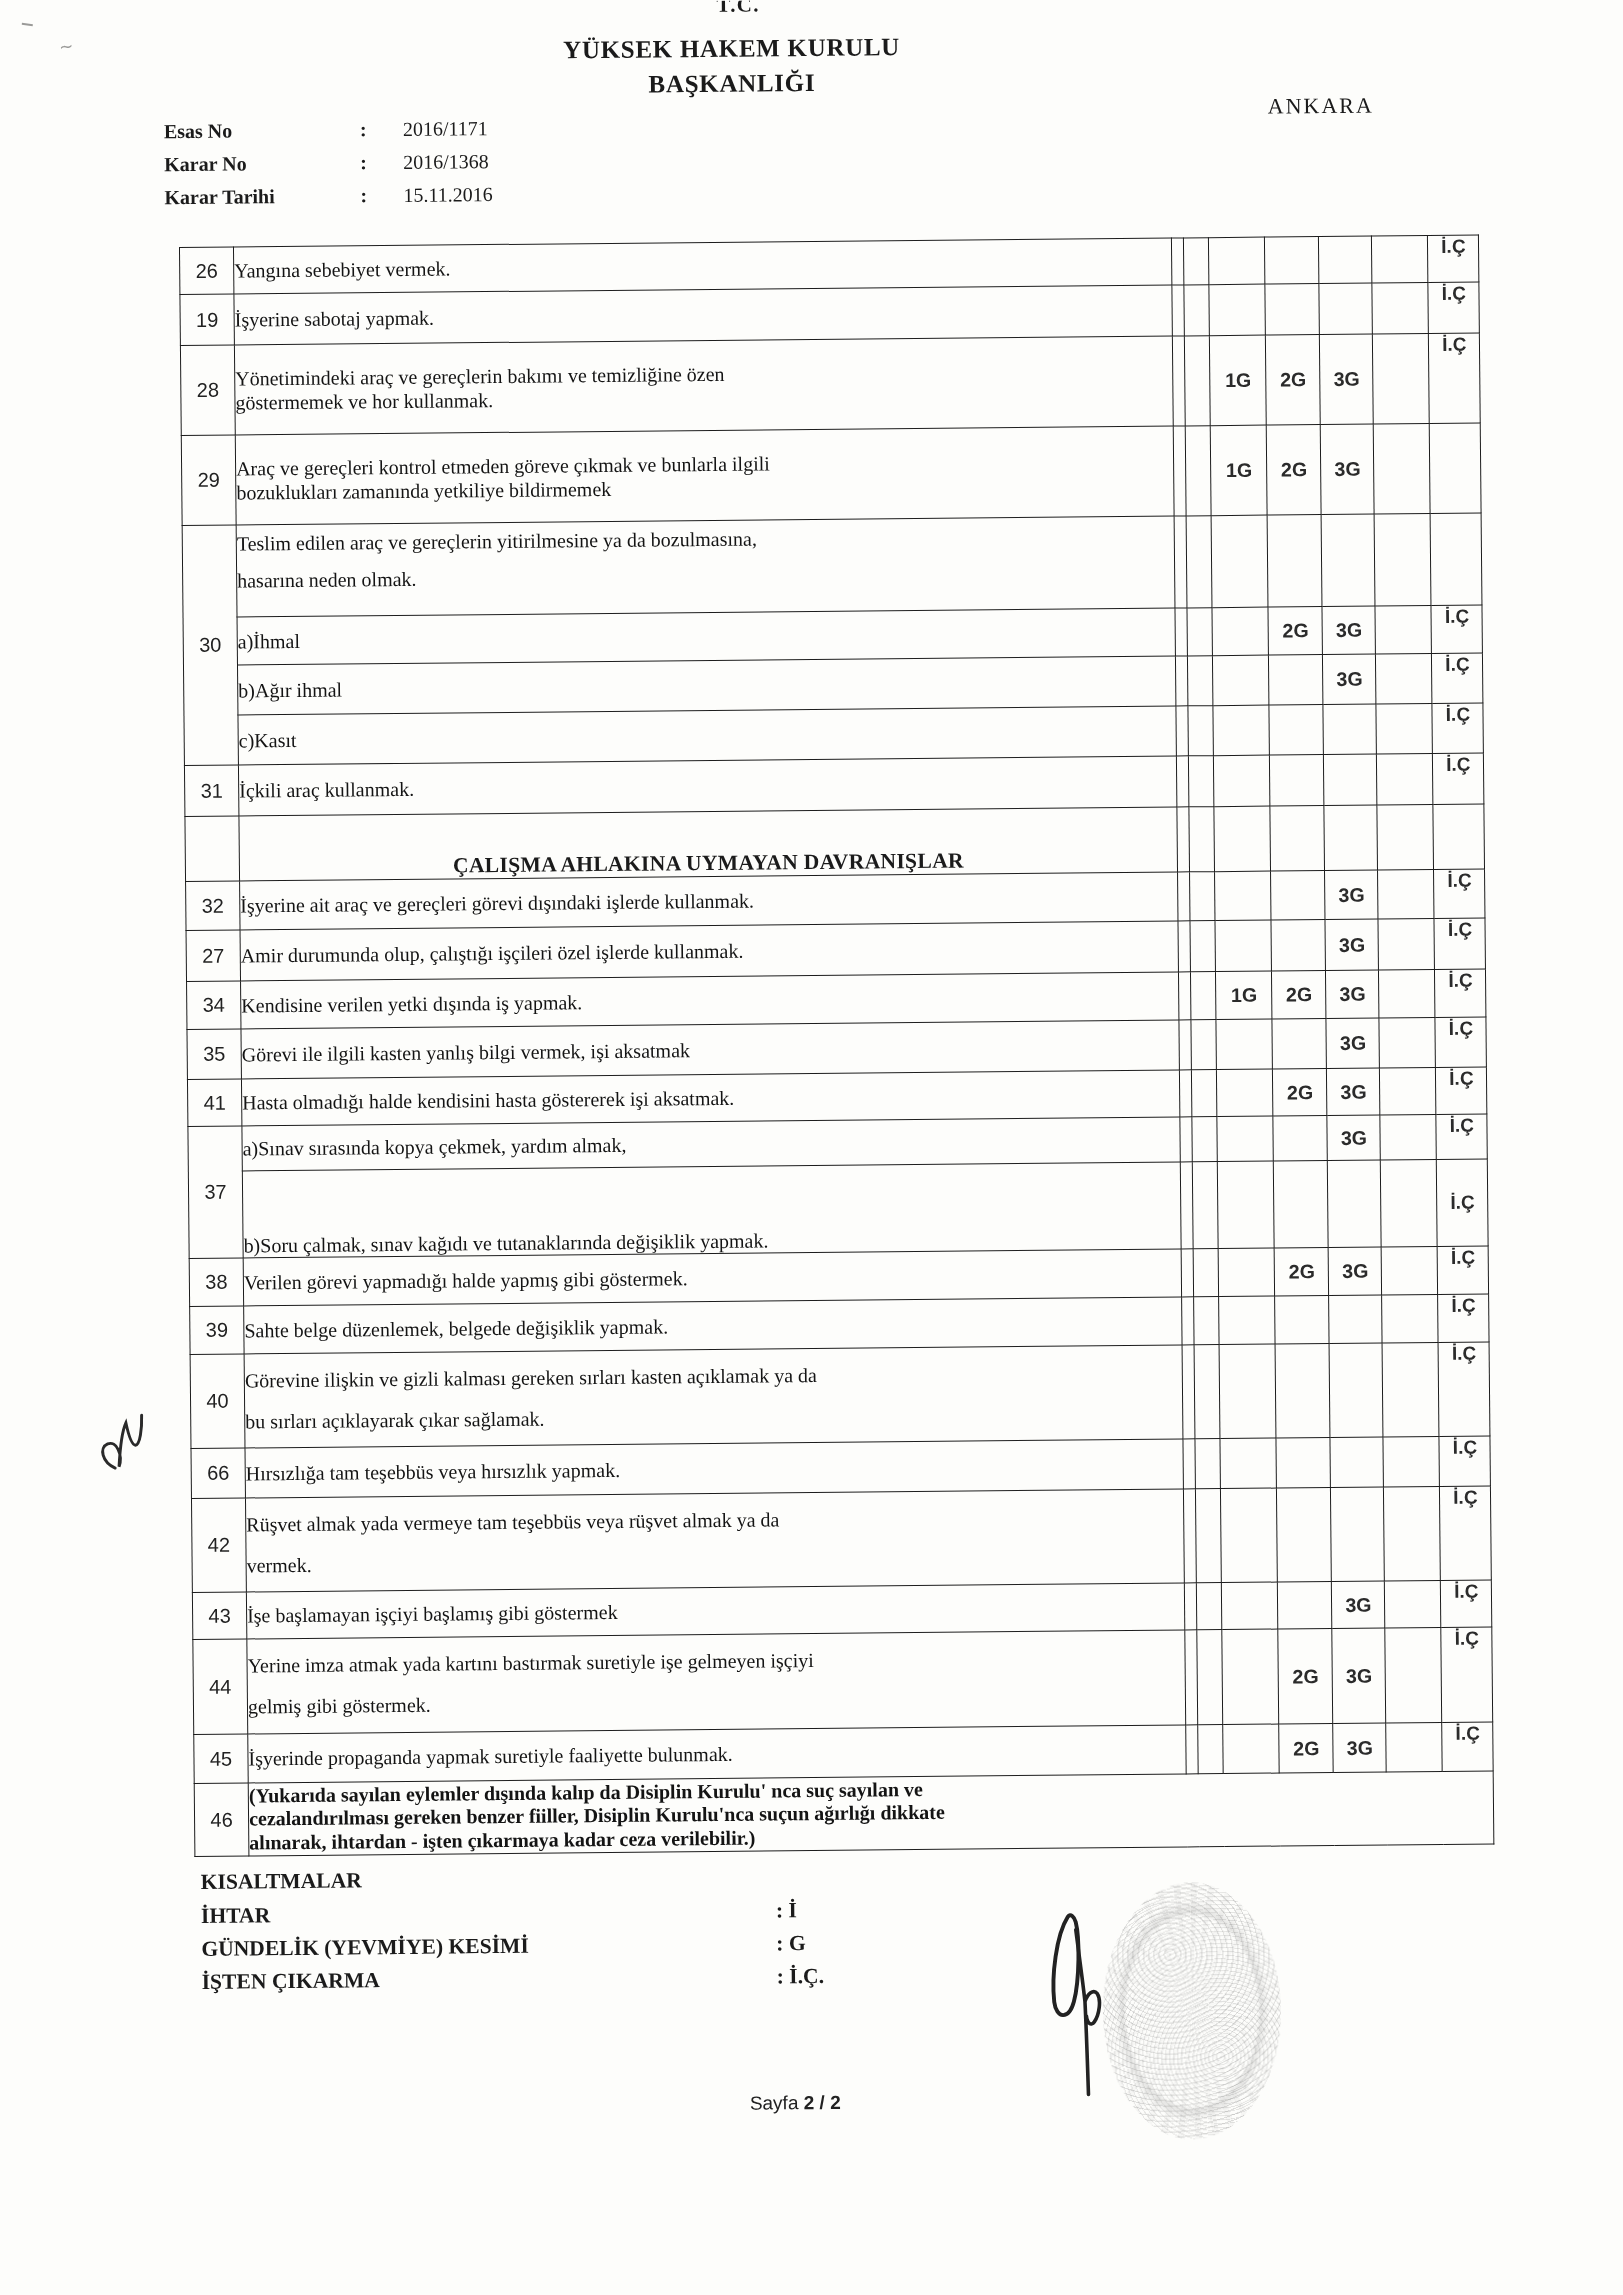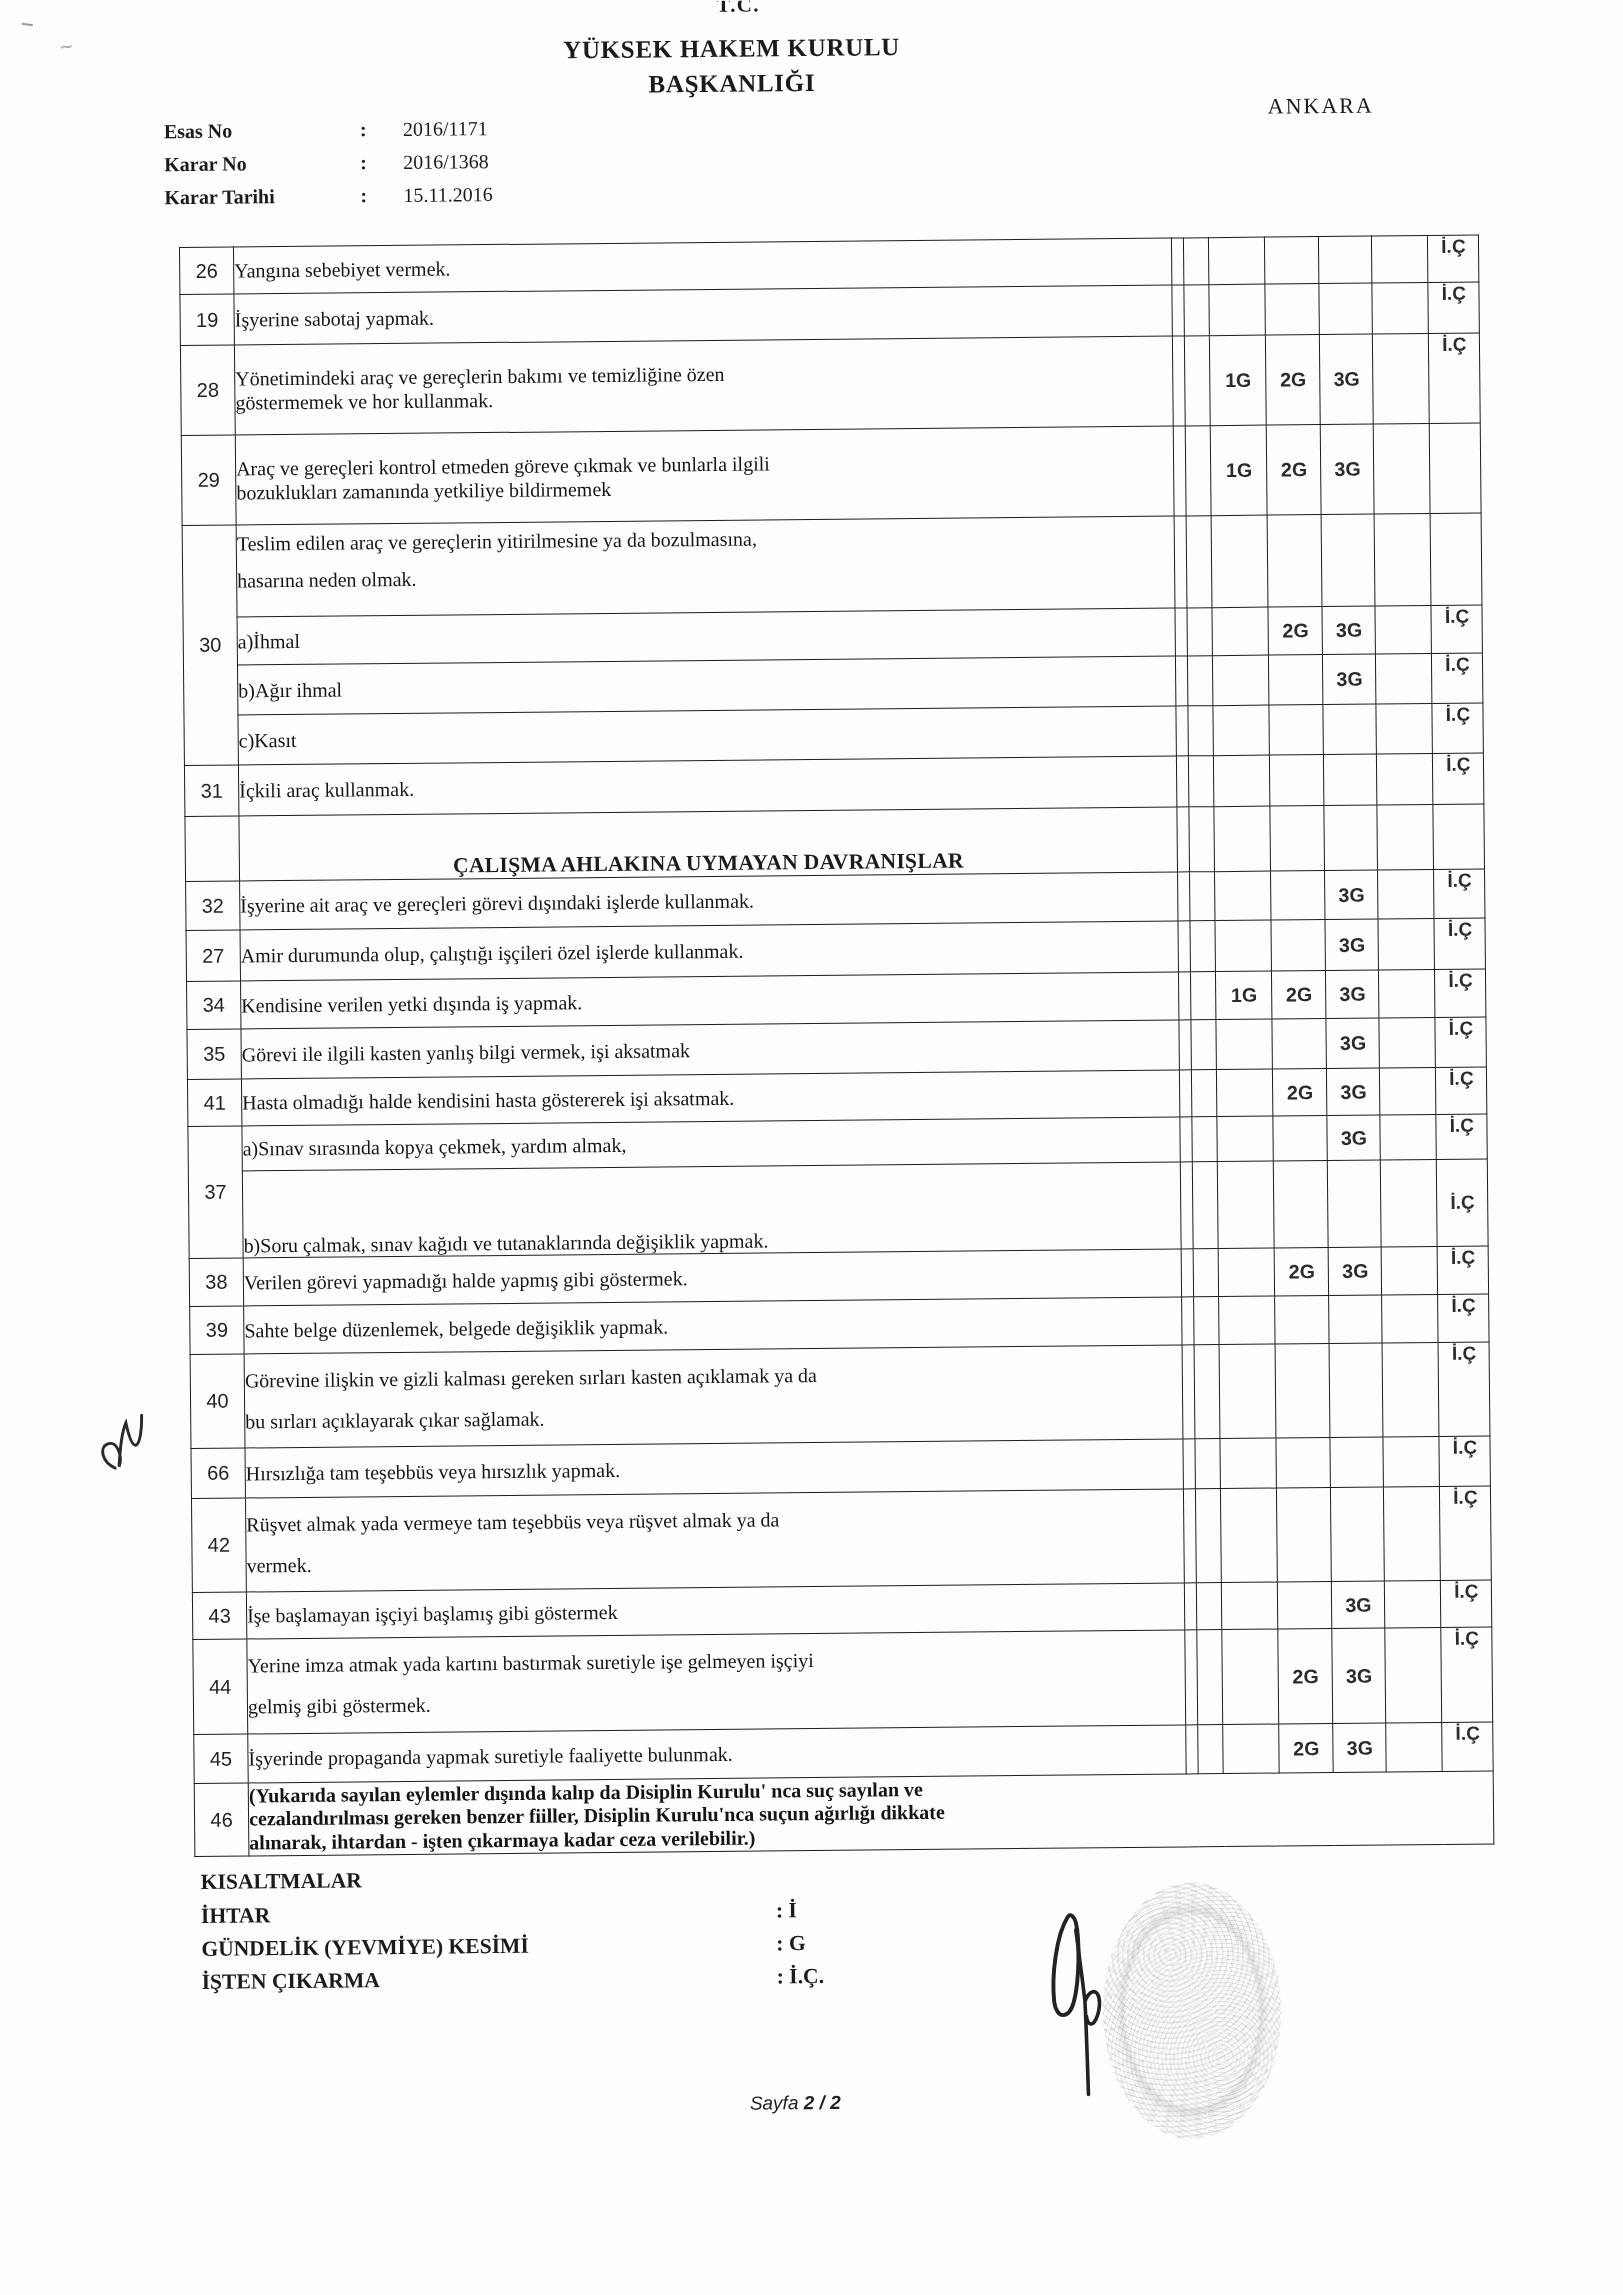--- a/index.html
+++ b/index.html
@@ -38,21 +38,21 @@
   .section{font-family:"Liberation Serif",serif;font-weight:bold;font-size:21.6px;text-align:center;
       vertical-align:bottom;padding-bottom:3.9px;letter-spacing:0.3px;}
   .b46{font-weight:bold;font-size:20px;line-height:23.6px;vertical-align:middle;}
 
   
   .abbr{position:absolute;left:191px;top:1864px;font-size:21.6px;font-weight:bold;}
   .abbr-title{height:34px;}
   .abbr-row{display:flex;height:33px;}
   .abbr-label{width:575px;}
   .abbr-val{font-weight:bold;}
-  .footer{position:absolute;left:738px;top:2092px;font-family:"Liberation Sans",sans-serif;font-size:19px;color:#222;font-style:italic;}
+  .footer{position:absolute;left:738px;top:2092px;font-family:"Liberation Sans",sans-serif;font-size:19px;color:#222;}
   .footer b{font-weight:bold;}
 
   
   .sig{position:absolute;left:1029px;top:1906px;}
   .stamp{position:absolute;left:1092px;top:1886px;width:178px;height:257px;border-radius:50%;
     background:
       radial-gradient(ellipse at 50% 50%, transparent 52%, rgba(45,45,45,.20) 55%, transparent 61%),
       repeating-radial-gradient(circle at 38% 28%, rgba(30,30,30,.26) 0 1px, transparent 1px 5.2px),
       repeating-radial-gradient(circle at 66% 68%, rgba(30,30,30,.20) 0 0.9px, transparent 0.9px 3.9px),
       repeating-conic-gradient(rgba(60,60,60,.07) 0 3deg, transparent 3deg 8deg);

